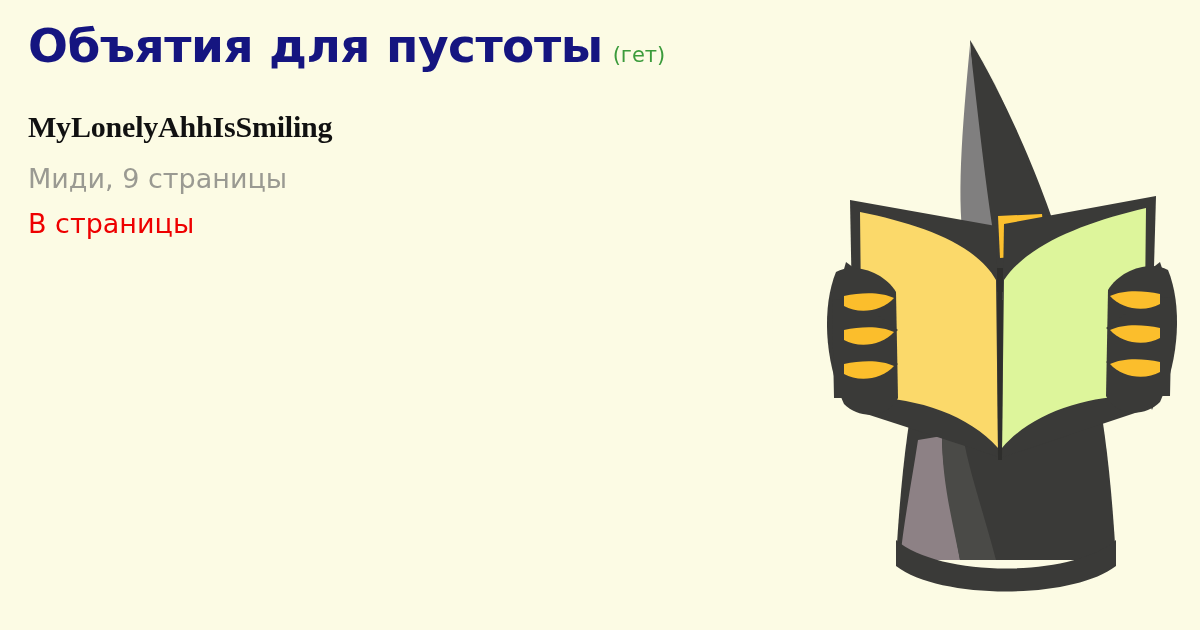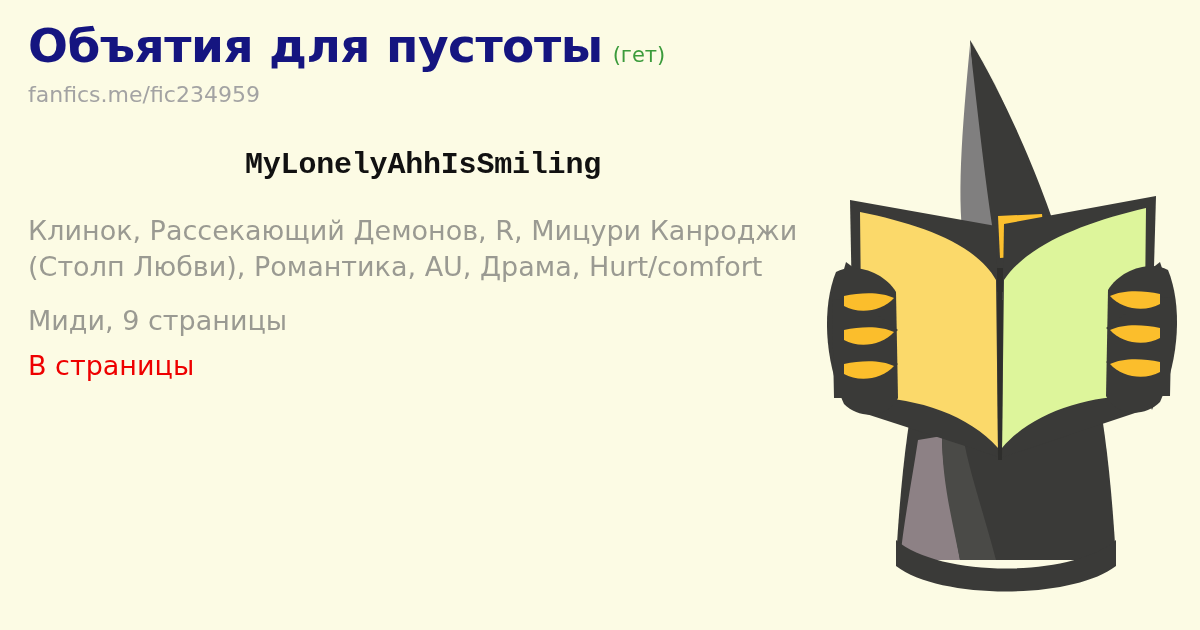--- a/index.html
+++ b/index.html
@@ -58,26 +58,25 @@
     margin-top: 13px;
     font-family: "DejaVu Sans", sans-serif;
     font-size: 22px;
     font-weight: 400;
     color: #a3a3a3;
     letter-spacing: 0px;
   }
 
   .author {
     margin-top: 41px;
-    font-family: Liberation Mono, monospace;
+    font-family: Liberation Serif, serif;
     font-size: 30px;
     font-weight: 700;
     color: #111111;
     letter-spacing: -0.2px;
-    text-align: center;
   }
 
   .tags {
     margin-top: 31px;
     font-family: "DejaVu Sans", sans-serif;
     font-size: 27px;
     font-weight: 400;
     color: #9a9a92;
     line-height: 1.35;
     max-width: 790px;
@@ -117,25 +116,23 @@
 <body>
 
 <div class="card">
 
   <div class="text-col">
 
     <div class="title-row">
       <span class="title">Объятия для пустоты</span><span class="category">(гет)</span>
     </div>
 
-    <div class="url">fanfics.me/fic234959</div>
 
     <div class="author">MyLonelyAhhIsSmiling</div>
 
-    <div class="tags">Клинок, Рассекающий Демонов, R, Мицури Канроджи (Столп Любви), Романтика, AU, Драма, Hurt/comfort</div>
 
     <div class="size">Миди, 9 страницы</div>
 
     <div class="status">В страницы</div>
 
   </div>
 
   <div class="illustration">
     <svg viewBox="0 0 400 630" xmlns="http://www.w3.org/2000/svg" aria-hidden="true">
 

